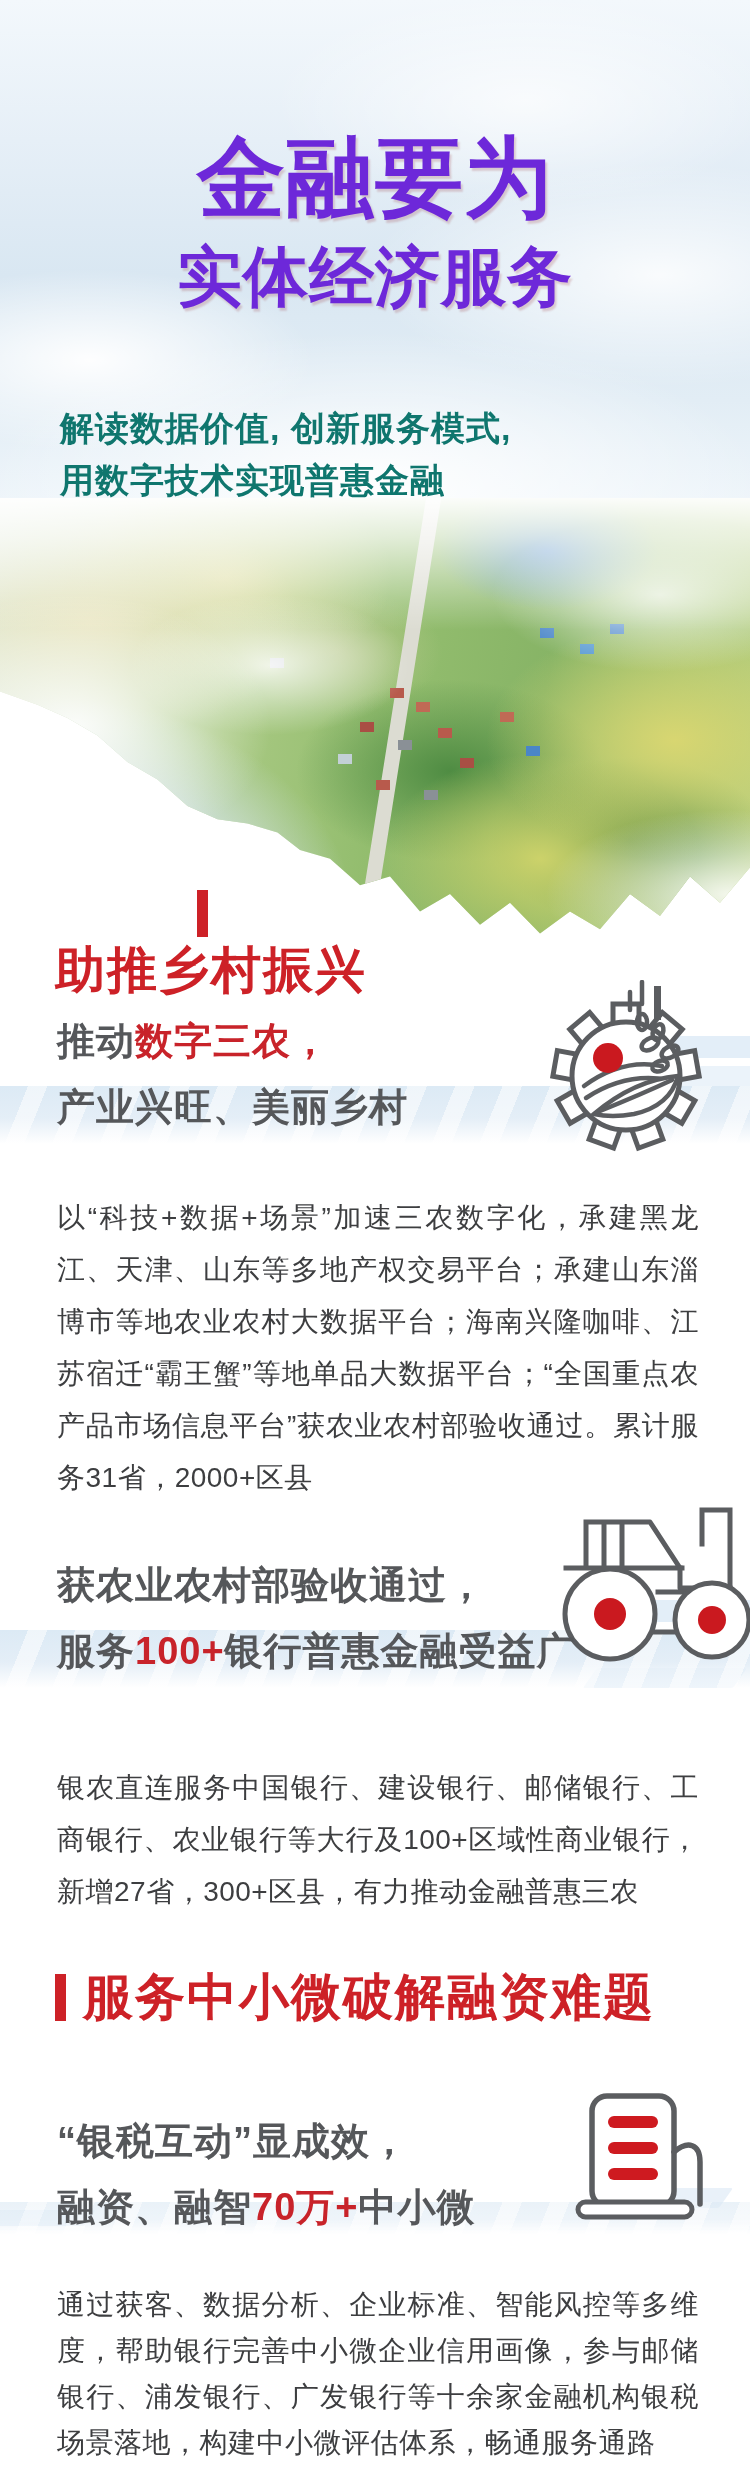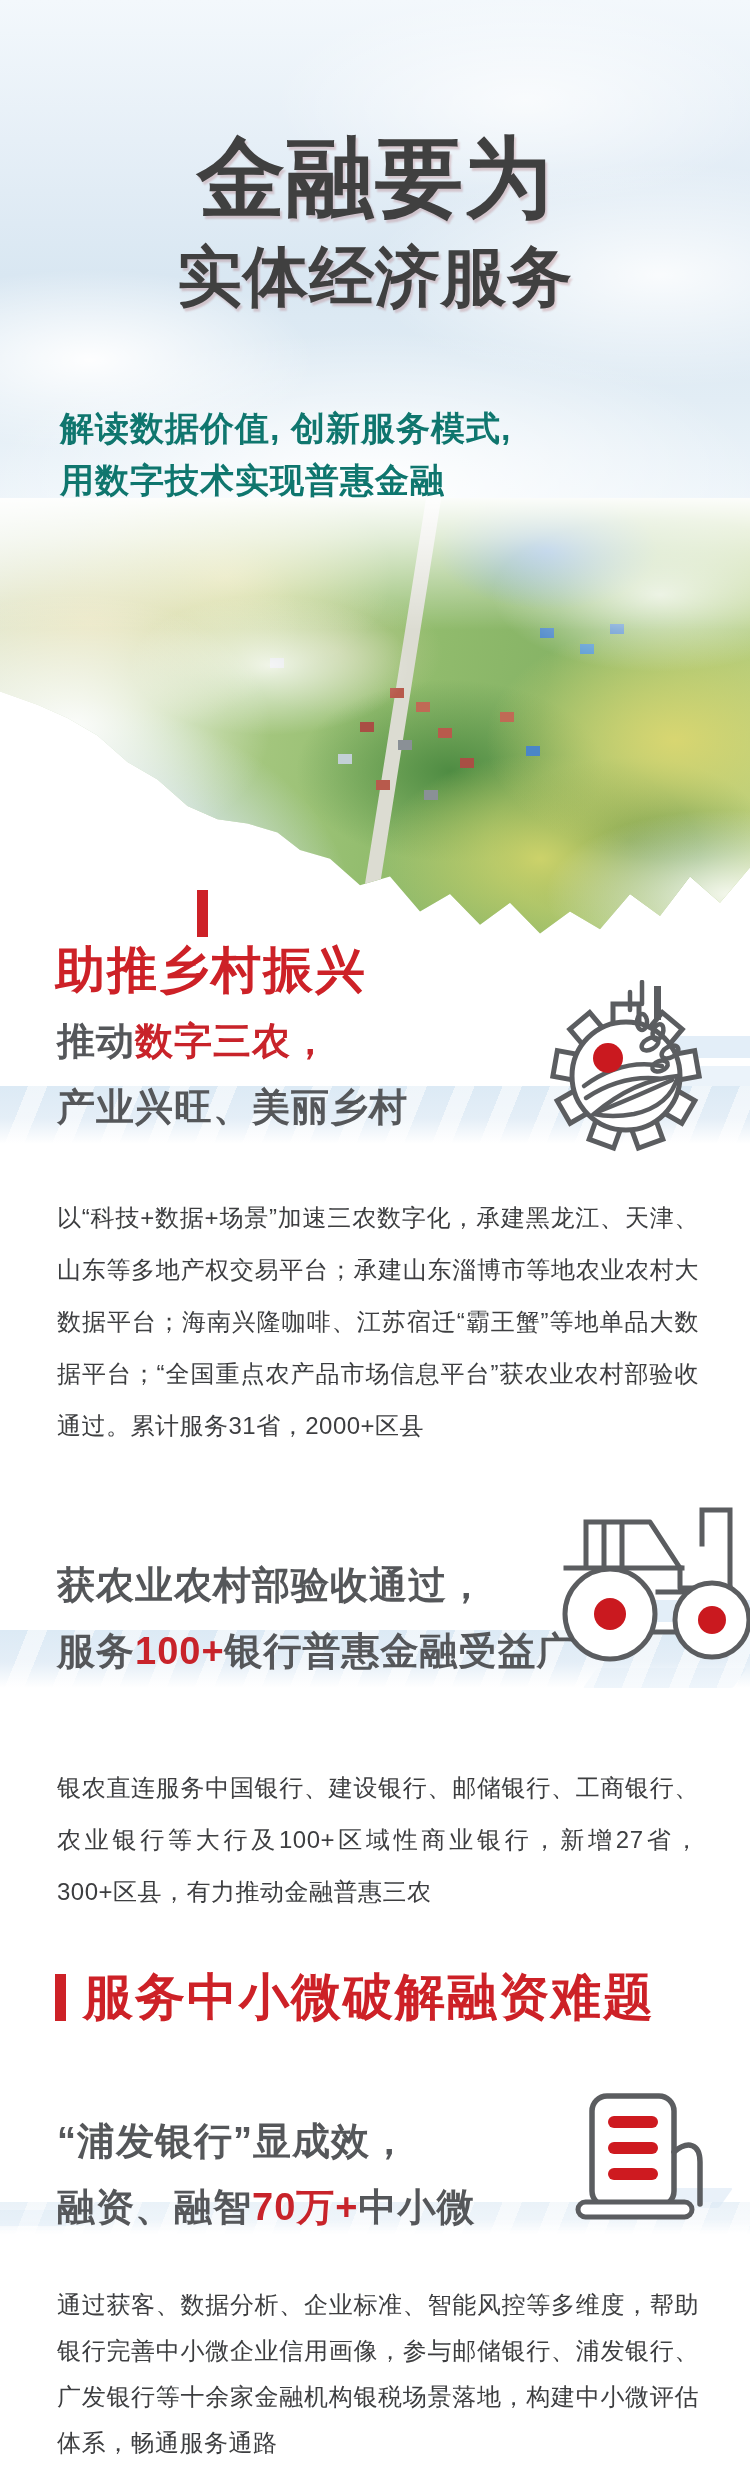--- a/index.html
+++ b/index.html
@@ -7,21 +7,21 @@
         font-family:"Liberation Sans","DejaVu Sans",sans-serif;background:#fff;}
   
   .hero{position:absolute;left:0;top:0;width:750px;height:500px;
         background:linear-gradient(180deg,#f3f8fc 0%,#e6eff7 28%,#d9e7f2 55%,#e2edf5 80%,#eef5fa 100%);}
   .hero::before{content:"";position:absolute;inset:0;
         background:
           radial-gradient(ellipse 320px 130px at 12% 72%,rgba(255,255,255,.95),rgba(255,255,255,0) 70%),
           radial-gradient(ellipse 420px 160px at 88% 55%,rgba(255,255,255,.85),rgba(255,255,255,0) 70%),
           radial-gradient(ellipse 520px 210px at 50% 98%,rgba(255,255,255,.95),rgba(255,255,255,0) 75%),
           radial-gradient(ellipse 360px 150px at 70% 20%,rgba(255,255,255,.7),rgba(255,255,255,0) 70%);}
-  .calli{position:absolute;left:0;width:750px;text-align:center;color:#404040;
+  .calli{position:absolute;left:0;width:750px;text-align:center;color:#6d28d9;
          font-family:"DejaVu Serif","Liberation Serif",serif;font-weight:700;
          letter-spacing:1px;text-shadow:2px 3px 2px rgba(140,15,20,.18);white-space:nowrap;}
   .calli1{top:122px;font-size:88px;line-height:110px;}
   .calli2{top:224px;font-size:65px;line-height:104px;}
   .subtitle{position:absolute;left:60px;top:402px;font-size:34px;line-height:52px;
             font-weight:700;color:#0f766e;letter-spacing:1px;}
   
   .photo{position:absolute;left:0;top:498px;width:750px;height:440px;
     background:
       radial-gradient(ellipse 430px 310px at 6% 96%,#cbdfeb 0%,#d7e6ef 40%,rgba(215,230,239,0) 72%),
@@ -50,21 +50,21 @@
       radial-gradient(ellipse 240px 110px at 88% 22%,rgba(255,255,255,.75),rgba(255,255,255,0) 70%),
       radial-gradient(ellipse 260px 120px at 97% 90%,rgba(255,255,255,.85),rgba(255,255,255,0) 70%),
       radial-gradient(ellipse 190px 90px at 20% 86%,rgba(255,255,255,.8),rgba(255,255,255,0) 72%);}
   
   .sec-title{position:absolute;left:55px;display:flex;align-items:center;color:#cd2127;
              font-size:50px;font-weight:700;letter-spacing:2px;white-space:nowrap;}
   .sec-bar{width:11px;height:47px;background:#cd2127;margin-right:17px;flex:0 0 auto;}
   .heading{position:absolute;left:57px;font-size:38px;font-weight:700;color:#55575a;
            line-height:66px;letter-spacing:1px;white-space:nowrap;z-index:3;}
   .heading .em{color:#c8232a;}
-  .para{position:absolute;left:57px;width:642px;font-size:24px;color:#3d3e40;
+  .para{position:absolute;left:57px;width:642px;font-size:28px;color:#3d3e40;
         text-align:justify;letter-spacing:.5px;}
   .lh52{line-height:52px;} .lh46{line-height:46px;}
   .band{position:absolute;left:0;width:750px;z-index:1;
         background:linear-gradient(180deg,#dceaf5 0%,#e4eef7 55%,rgba(228,238,247,0) 100%);}
   .band::after{content:"";position:absolute;inset:0;
         background:repeating-linear-gradient(112deg,rgba(255,255,255,0) 0 26px,rgba(255,255,255,.55) 26px 44px);}
   .stripe{position:absolute;background:#e3eef8;transform:skewX(-35deg);z-index:0;border-radius:2px;}
   .icon{position:absolute;z-index:2;}
 </style>
 </head>
@@ -153,21 +153,21 @@
 
   <div class="sec-title" style="top:1964px;">
     <span class="sec-bar"></span>
     <span>服务中小微破解融资难题</span>
   </div>
 
   <div class="stripe" style="left:596px;top:2188px;width:130px;height:20px;opacity:.8;"></div>
   <div class="stripe" style="left:-20px;top:2210px;width:110px;height:16px;opacity:.6;"></div>
   <div class="band" style="top:2202px;height:32px;opacity:.6;"></div>
   <div class="heading" style="top:2108px;">
-    <div>“浦发银行”显成效，</div>
+    <div>“银税互动”显成效，</div>
     <div><span>融资、融智</span><span class="em">70万+</span><span>中小微</span></div>
   </div>
   <svg class="icon" style="left:570px;top:2090px;" width="150" height="134" viewBox="0 0 150 134">
     <rect x="22" y="6" width="82" height="110" rx="15" fill="#ffffff" stroke="#5b5d60" stroke-width="5.5"></rect>
     <rect x="38" y="26" width="50" height="12" rx="6" fill="#ce1a20"></rect>
     <rect x="38" y="52" width="50" height="12" rx="6" fill="#ce1a20"></rect>
     <rect x="38" y="78" width="50" height="12" rx="6" fill="#ce1a20"></rect>
     <path d="M104,62 C118,50 130,54 130,72 V114" fill="none" stroke="#5b5d60" stroke-width="5.5" stroke-linecap="round"></path>
     <rect x="8" y="112" width="114" height="15" rx="7.5" fill="#ffffff" stroke="#5b5d60" stroke-width="5"></rect>
   </svg>

